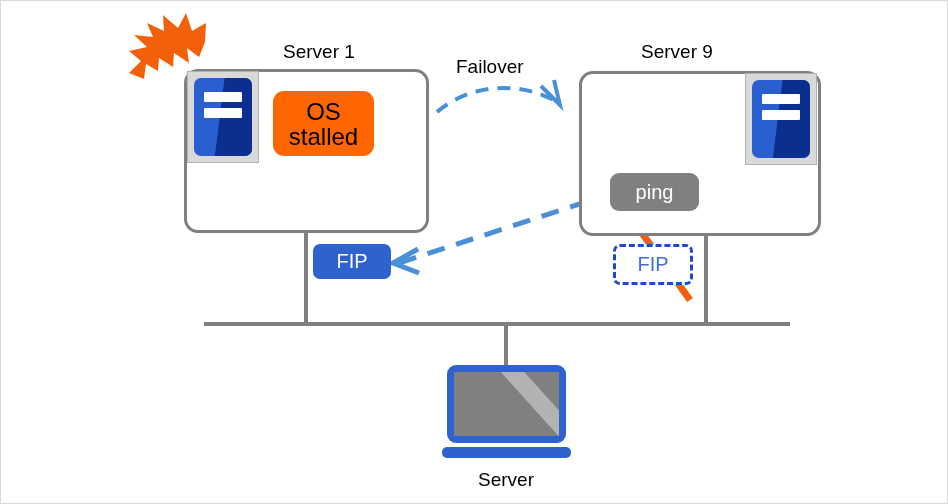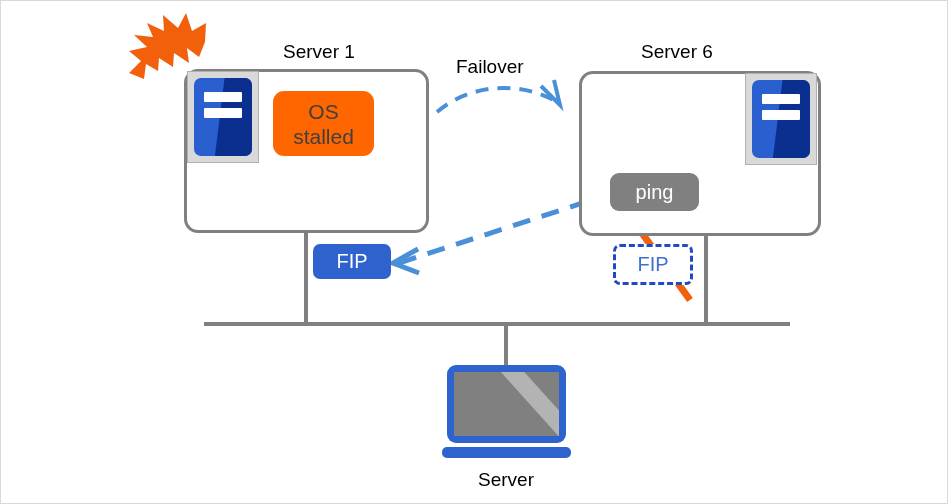--- a/index.html
+++ b/index.html
@@ -82,23 +82,23 @@
     position: absolute;
     display: flex;
     align-items: center;
     justify-content: center;
     text-align: center;
     box-sizing: border-box;
     font-family: "Liberation Sans", sans-serif;
   }
   .pill.os {
     background: #ff6600;
-    color: #404040;
+    color: #000000;
     border-radius: 11px;
-    font-size: 21px;
+    font-size: 24px;
     line-height: 25px;
     flex-direction: column;
   }
   .pill.ping {
     background: #808080;
     color: #ffffff;
     border-radius: 9px;
     font-size: 20px;
   }
   .pill.fip-active {
@@ -184,21 +184,21 @@
 
     <line x1="633" y1="221" x2="689" y2="299" stroke="#f2600c" stroke-width="7" stroke-linecap="butt"></line>
 
     <line x1="305" y1="232" x2="305" y2="323" stroke="#808080" stroke-width="4"></line>
     <line x1="705" y1="235" x2="705" y2="323" stroke="#808080" stroke-width="4"></line>
     <line x1="203" y1="323" x2="789" y2="323" stroke="#808080" stroke-width="4"></line>
     <line x1="505" y1="323" x2="505" y2="366" stroke="#808080" stroke-width="4"></line>
   </svg>
 
   <div class="lbl" style="left:282px; top:40px;">Server 1</div>
-  <div class="lbl" style="left:640px; top:40px;">Server 6</div>
+  <div class="lbl" style="left:640px; top:40px;">Server 9</div>
   <div class="lbl" style="left:455px; top:55px;">Failover</div>
   <div class="lbl" style="left:659px; top:111px;">Group</div>
   <div class="lbl" style="left:477px; top:468px;">Server</div>
 
   <div class="srvbox" style="left:183px; top:68px; width:245px; height:164px;"></div>
 
   <div class="srvicon" style="left:186px; top:70px; width:72px; height:92px;">
     <div class="tower">
       <div class="shade"></div>
       <div class="bar b1"></div>

